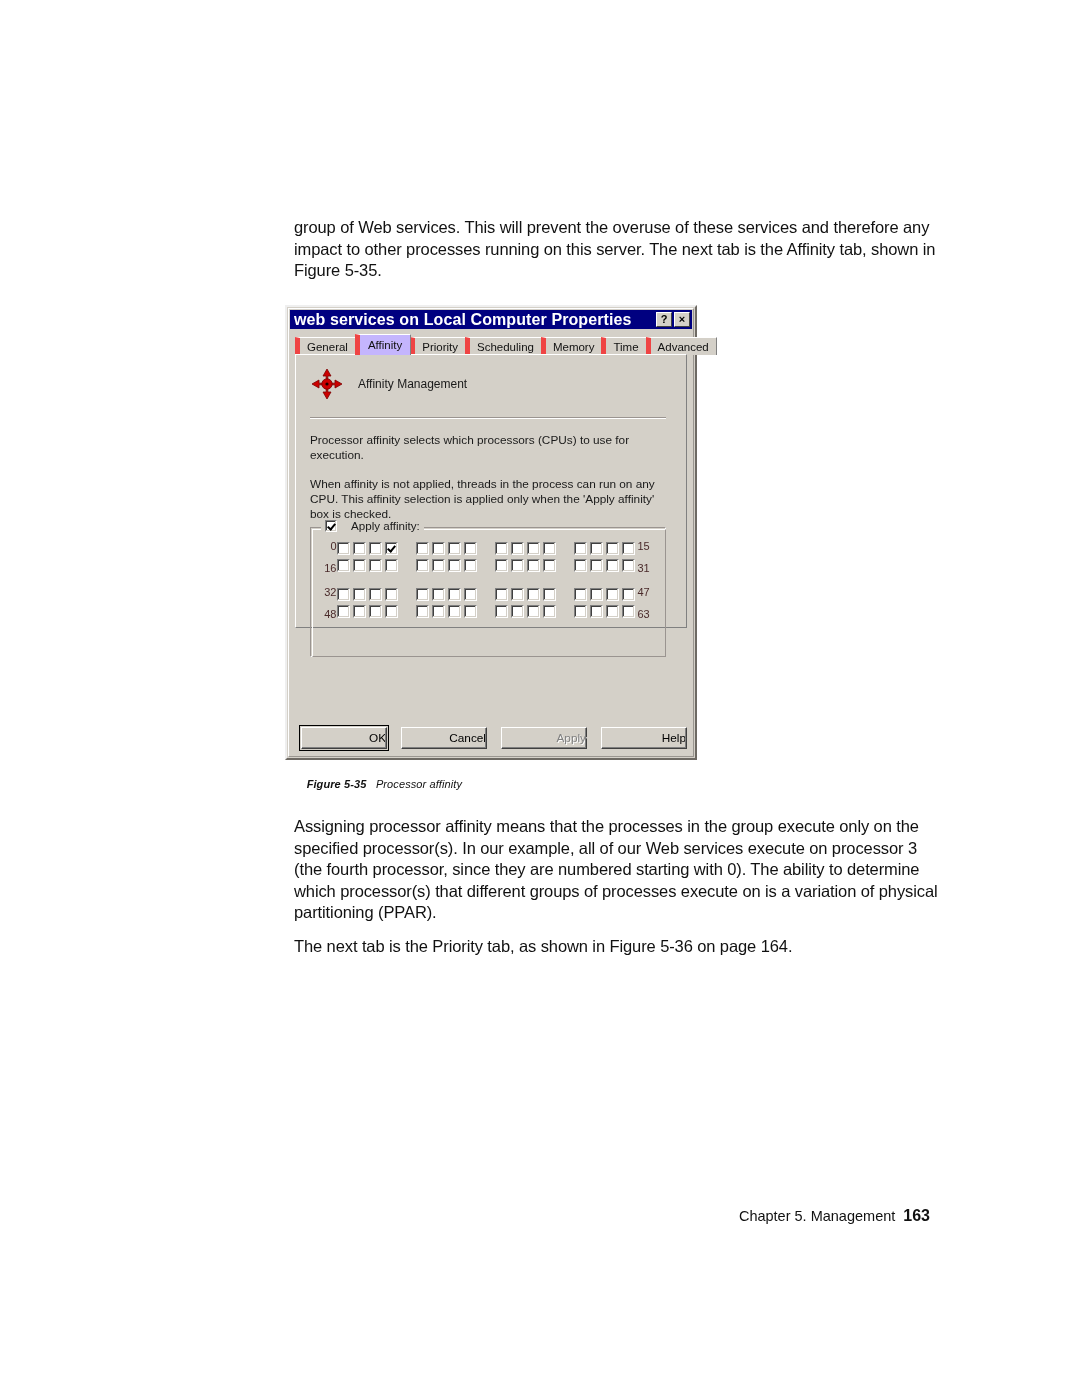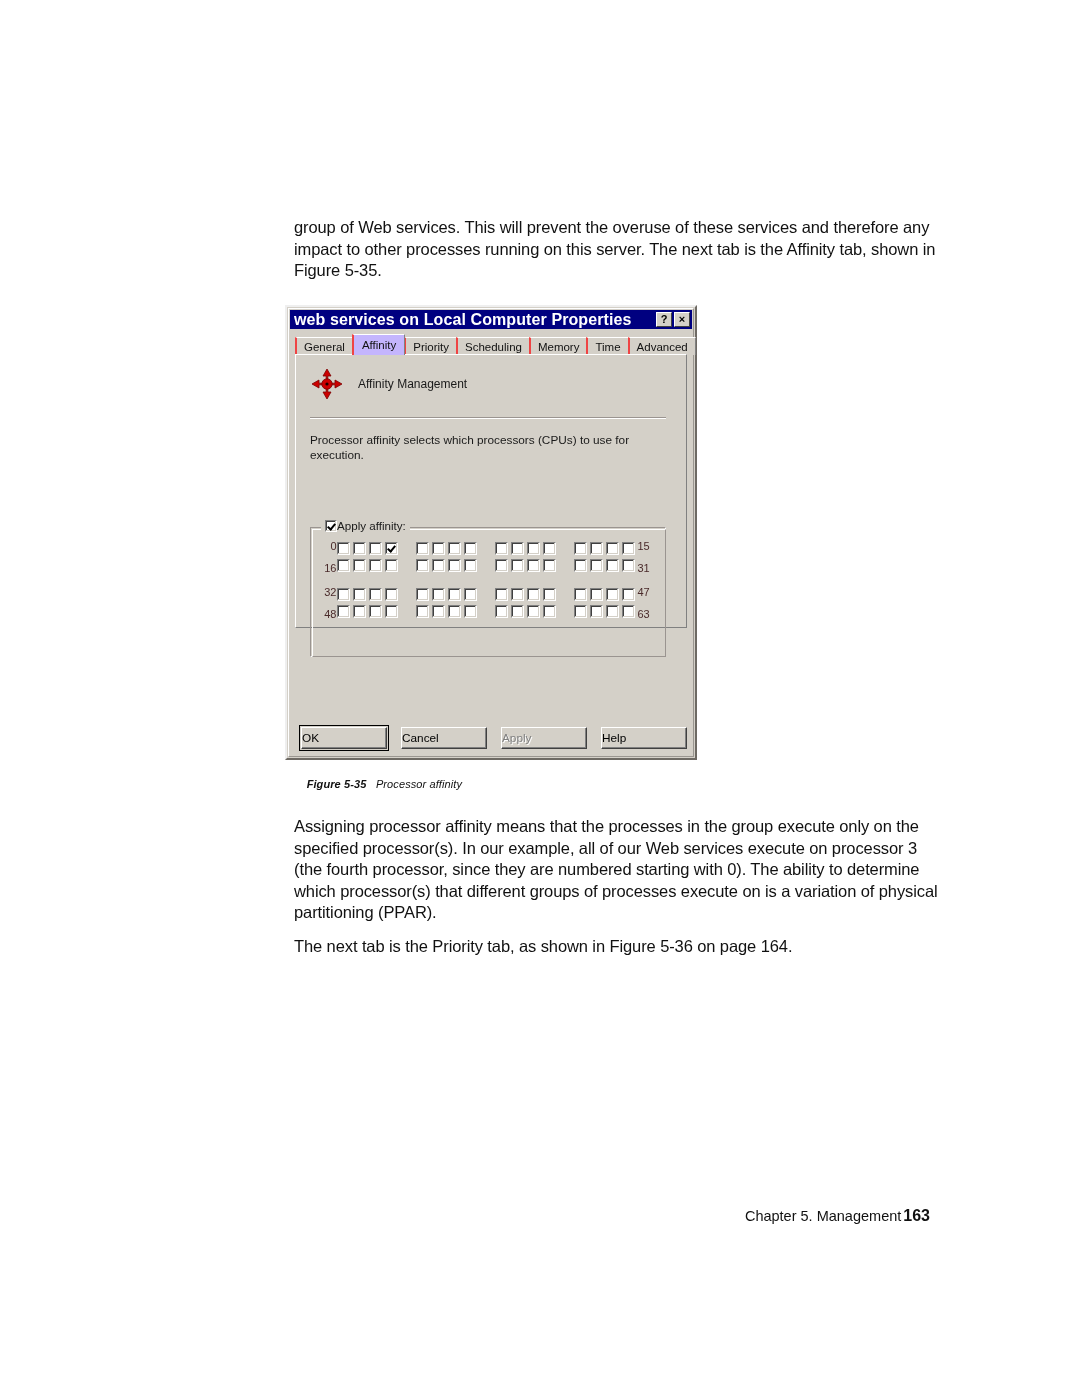--- a/index.html
+++ b/index.html
@@ -57,21 +57,21 @@
     left: 0;
     top: 1207px;
     width: 930px;
     text-align: right;
     font-size: 14.5px;
     color: #111;
   }
   .footer .pg {
     font-weight: bold;
     font-size: 16px;
-    margin-left: 2px;
+    margin-left: 8px;
   }
 
   
   .dialog {
     position: absolute;
     left: 285px;
     top: 305px;
     width: 412px;
     height: 455px;
     background: #d4d0c8;
@@ -139,21 +139,21 @@
     right: 8px;
     height: 21px;
     display: flex;
     align-items: flex-end;
   }
   .tab {
     height: 18px;
     padding: 0 7px;
     background: #d4d0c8;
     border-top: 1px solid #ffffff;
-    border-left: 2px solid #ef4444;
+    border-left: 5px solid #ef4444;
     border-right: 1px solid #808080;
     font-size: 11.5px;
     line-height: 18px;
     color: #111;
     box-sizing: border-box;
     margin-right: -1px;
     position: relative;
     white-space: nowrap;
   }
   .tab.selected {
@@ -247,21 +247,21 @@
     pointer-events: none;
   }
   .gb-legend {
     position: absolute;
     left: 10px;
     top: -9px;
     background: #d4d0c8;
     padding: 0 4px;
     display: flex;
     align-items: center;
-    gap: 0;
+    gap: 14px;
     z-index: 3;
   }
   .gb-legend .lbl { font-size: 11.6px; color: #1a1a1a; }
 
   .cb {
     width: 12px;
     height: 12px;
     background: #ffffff;
     border-top: 1px solid #808080;
     border-left: 1px solid #808080;
@@ -327,21 +327,21 @@
   .btn {
     width: 86px;
     height: 22px;
     background: #d4d0c8;
     border-top: 1px solid #ffffff;
     border-left: 1px solid #ffffff;
     border-right: 1px solid #404040;
     border-bottom: 1px solid #404040;
     font-size: 11.8px;
     line-height: 20px;
-    text-align: left;
+    text-align: right;
     color: #000;
     box-sizing: border-box;
     position: relative;
     font-family: "Liberation Sans", sans-serif;
   }
   .btn::before {
     content: "";
     position: absolute;
     left: 0; top: 0; right: 0; bottom: 0;
     border-right: 1px solid #808080;
@@ -405,20 +405,21 @@
           <circle cx="17" cy="17" r="1.6" fill="#1a0000"></circle>
         </svg>
       </div>
       <div class="hdr-label">Affinity Management</div>
     </div>
 
     <div class="etched-line"></div>
 
     <div class="desc-block">
       <p>Processor affinity selects which processors (CPUs) to use for execution.</p>
+      <p>When affinity is not applied, threads in the process can run on any CPU. This affinity selection is applied only when the 'Apply affinity' box is checked.</p>
     </div>
 
     <div class="groupbox">
       <div class="gb-legend">
         <span class="cb checked"></span>
         <span class="lbl">Apply affinity:</span>
       </div>
 
       <div class="cpu-grid">
 

